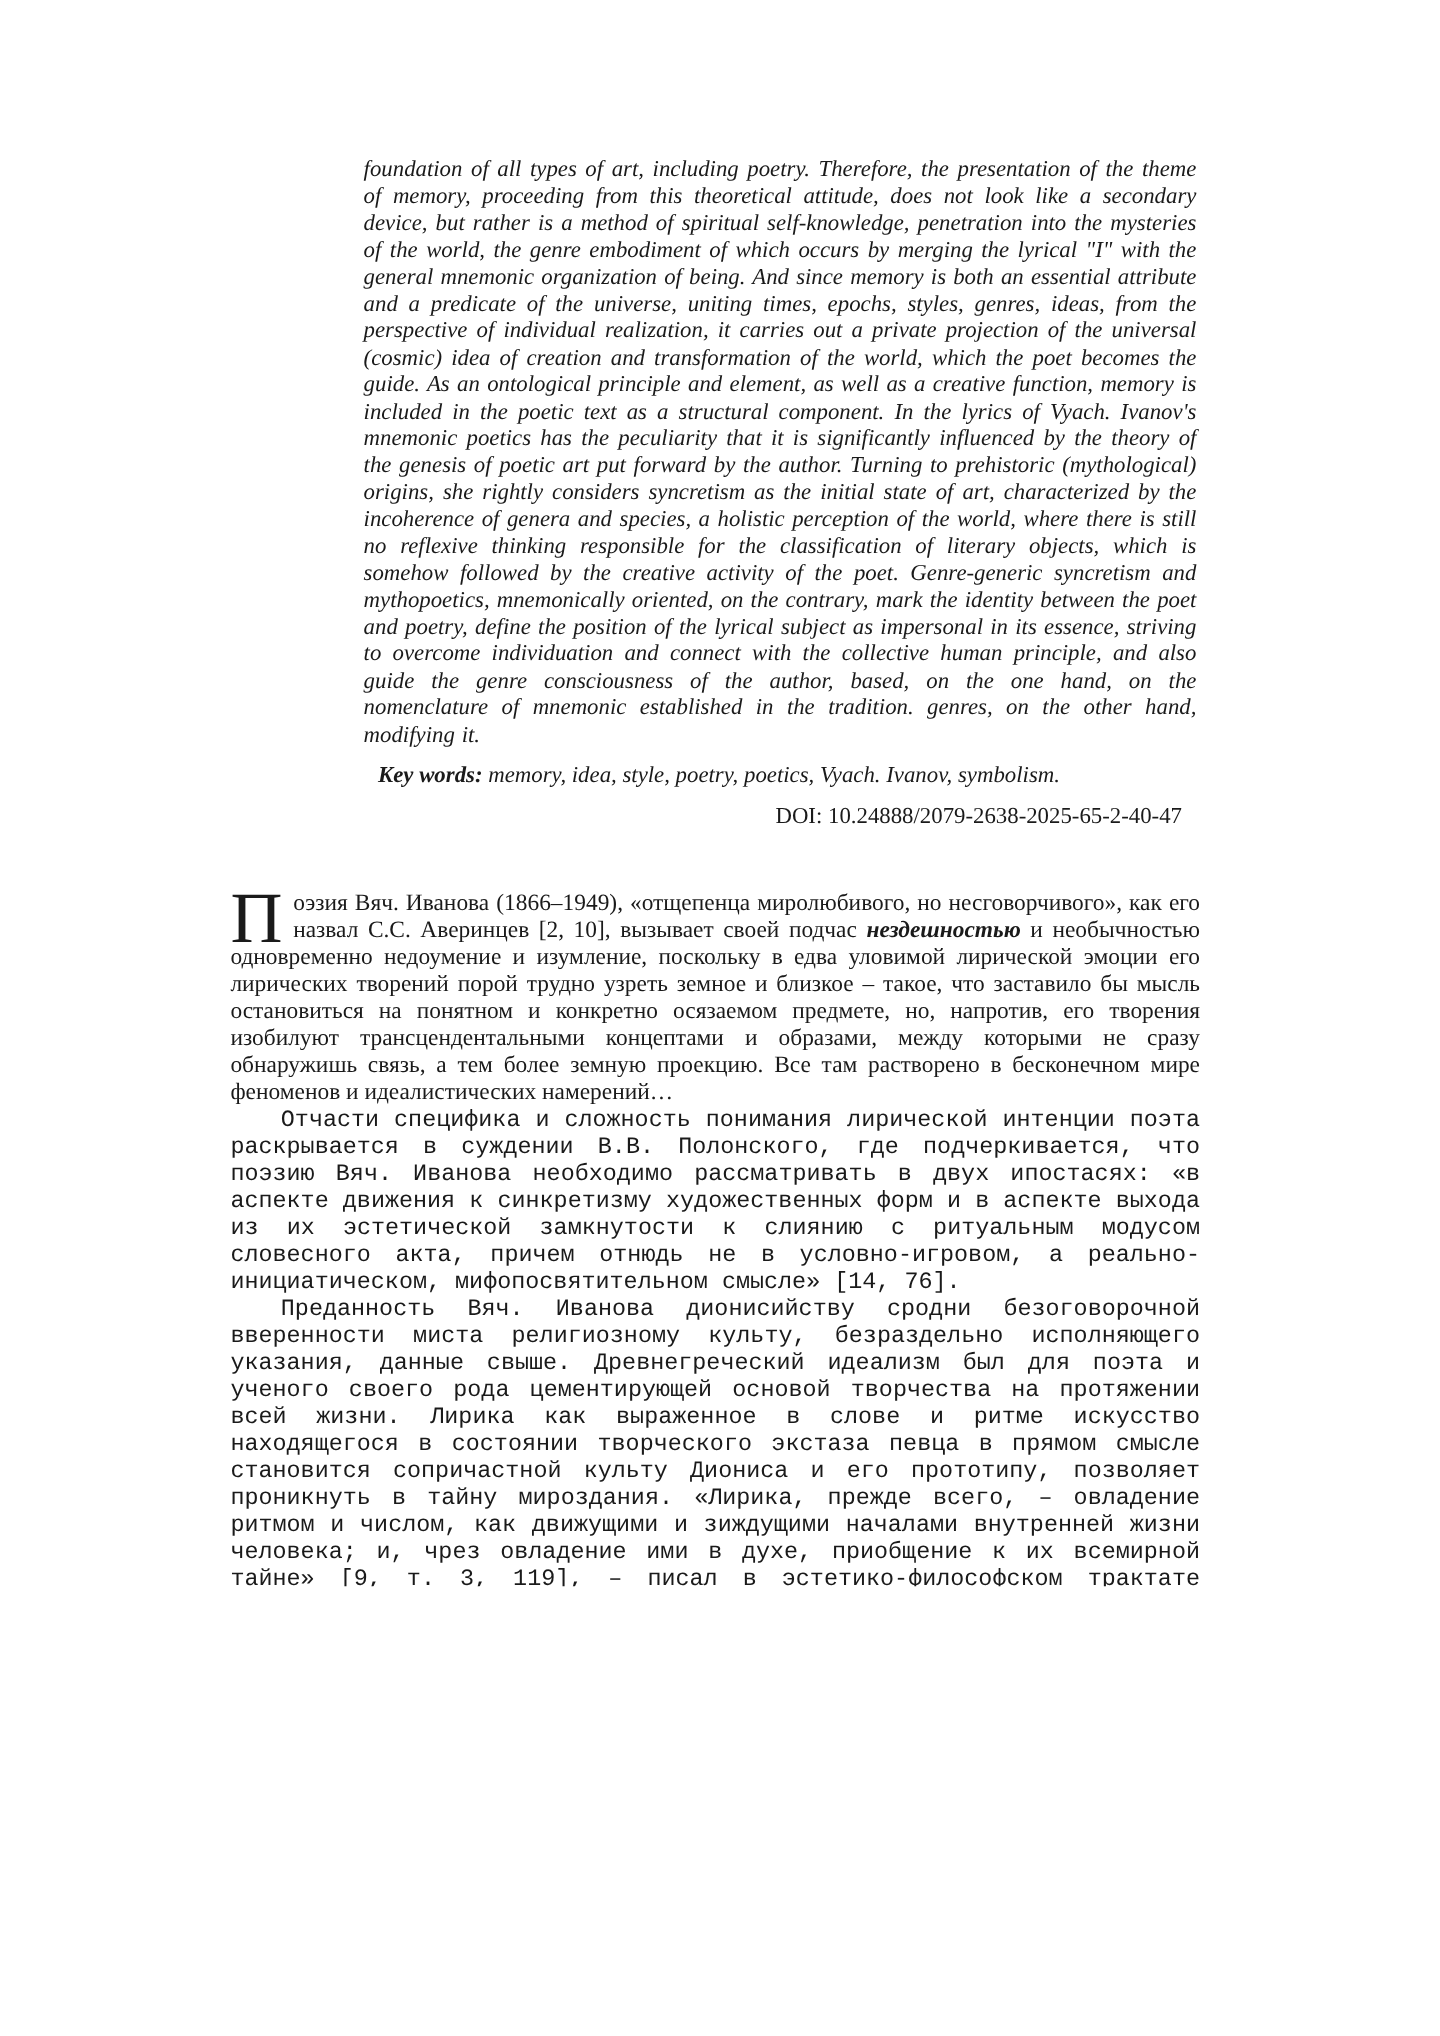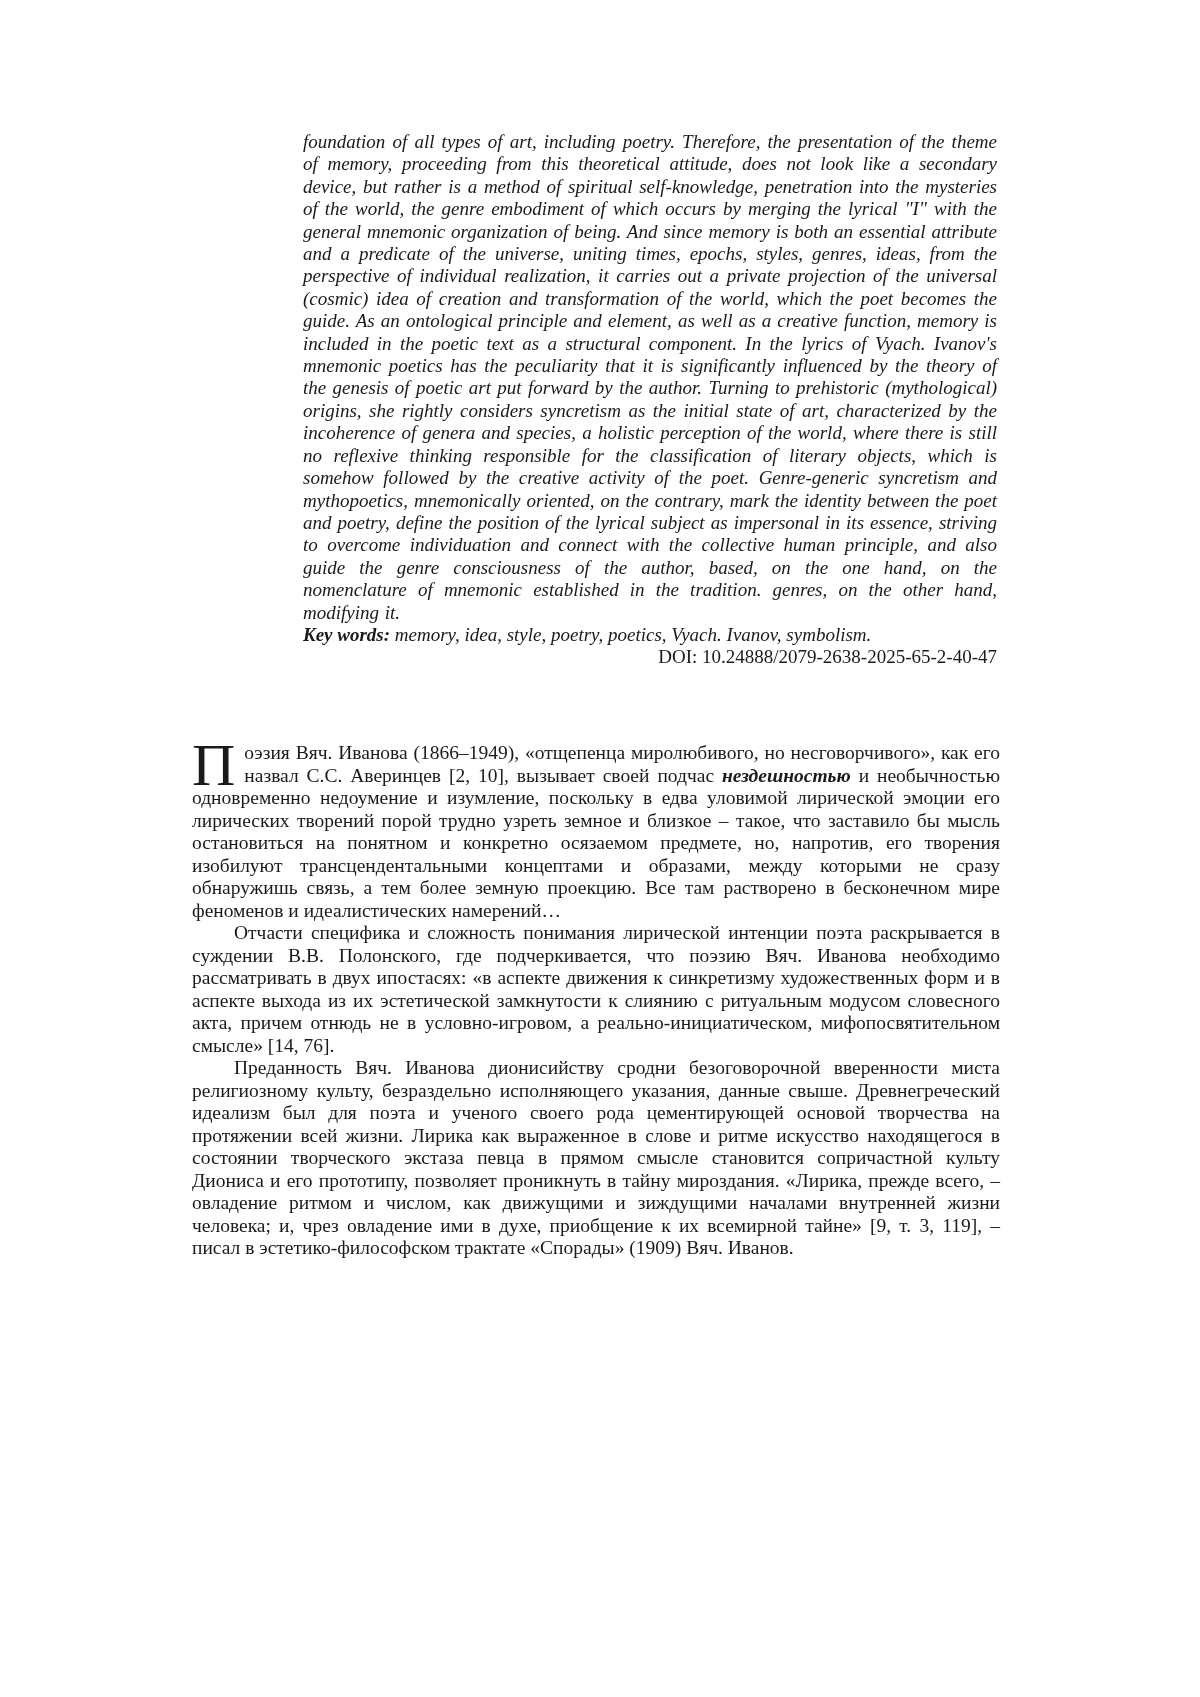--- a/index.html
+++ b/index.html
@@ -25,29 +25,29 @@
     font-size: 19px;
     line-height: 22.4px;
   }
   .abstract-text {
     margin: 0;
     font-style: italic;
     text-align: justify;
     word-spacing: 1px;
   }
   .keywords-line {
-    margin: 0;
+    margin: 12px;
     font-style: italic;
     text-align: left;
   }
   .keywords-label {
     font-weight: bold;
   }
   .doi-line {
-    margin: 0;
+    margin: 12px;
     font-style: normal;
     text-align: right;
   }
   
   .body-block {
     position: absolute;
     left: 192px;
     top: 742px;
     width: 808px;
     font-size: 19.5px;
@@ -58,20 +58,21 @@
     text-align: justify;
   }
   .drop-cap {
     float: left;
     font-size: 60px;
     line-height: 42px;
     padding: 2px 9px 0 0;
   }
   .para-indent {
     text-indent: 42px;
+    font-family: Liberation Mono, monospace;
   }
   .page-number {
     position: absolute;
     left: 192px;
     top: 1381px;
     width: 808px;
     text-align: center;
     font-size: 19.5px;
   }
   .italic-word {

